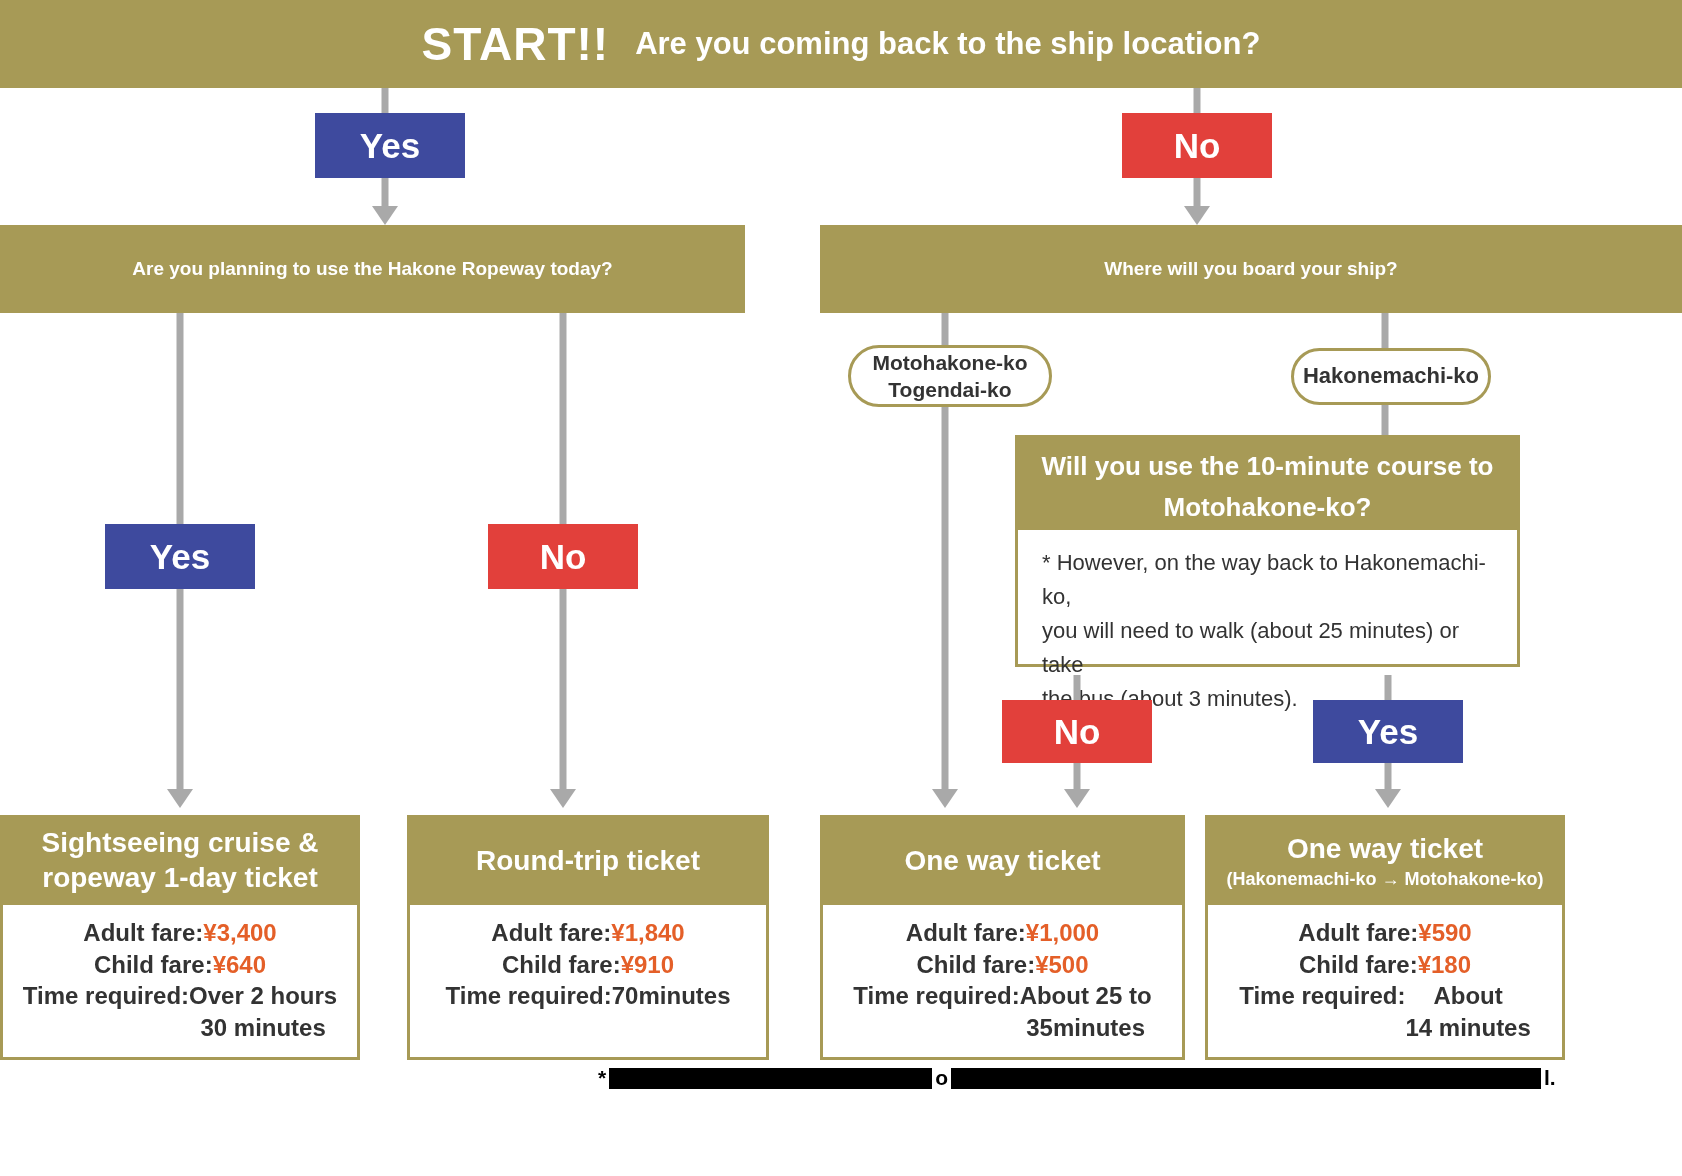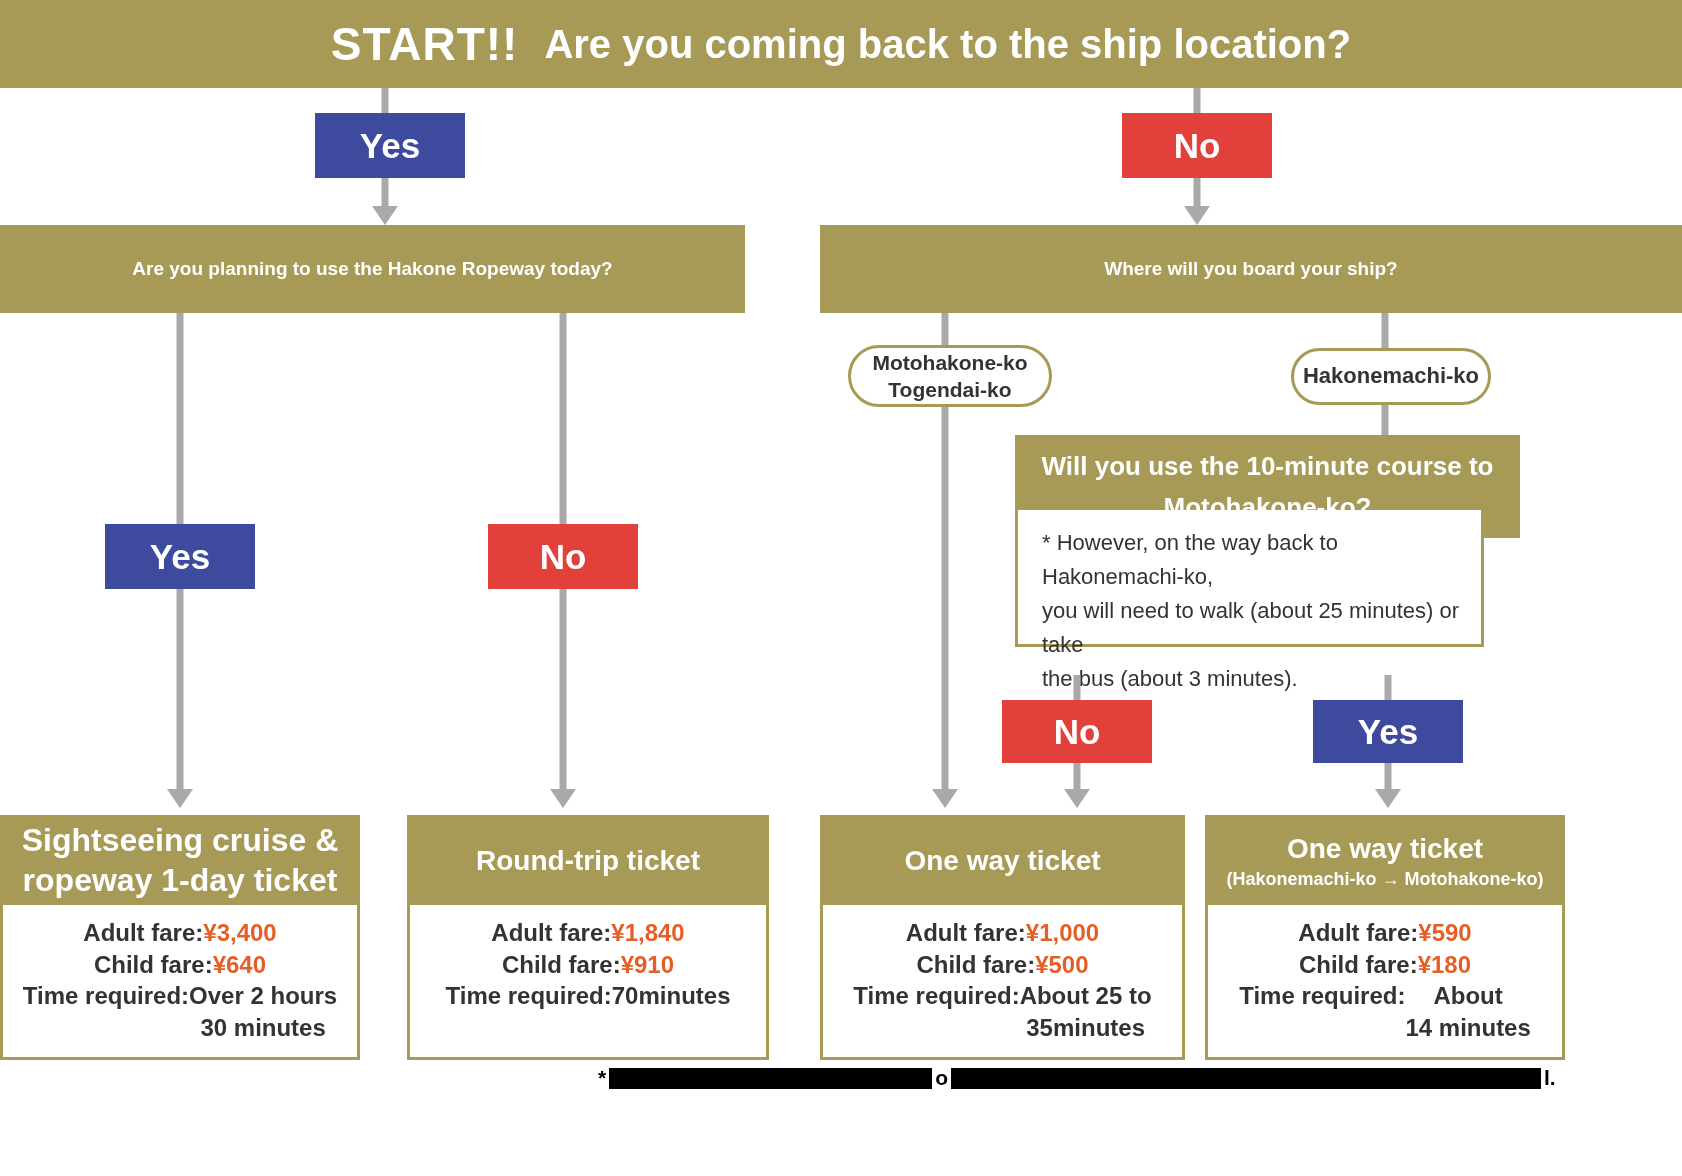--- a/index.html
+++ b/index.html
@@ -7,21 +7,21 @@
   .stage {
     position:relative; width:1682px; height:1176px; background:#fff;
     font-family:"Liberation Sans", sans-serif; overflow:hidden;
   }
   .banner {
     position:absolute; background:#a79a56; color:#fff;
     display:flex; align-items:center; justify-content:center;
   }
   .top-banner { gap:26px; }
   .start-title { font-size:46px; font-weight:bold; letter-spacing:1px; }
-  .start-question { font-size:40px; font-weight:bold;text-align:right; }
+  .start-question { font-size:31px; font-weight:bold;text-align:right; }
   .q-text { font-size:19px; font-weight:bold; }
   .btn {
     position:absolute; display:flex; align-items:center; justify-content:center;
     color:#fff; font-size:35px; font-weight:bold;
   }
   .btn.blue { background:#3e4a9e; }
   .btn.red  { background:#e2403b; }
   .vline {
     position:absolute; width:7px; background:#a9a9a9; transform:translateX(-50%);
   }
@@ -116,38 +116,38 @@
 Togendai-ko</div>
   <div class="pill" style="left:1291px;top:348px;width:200px;height:57px;font-size:22px;">Hakonemachi-ko</div>
 
   <div class="vline" style="left:945px;top:407px;height:382px;"></div>
   <div class="ahead" style="left:945px;top:789px;"></div>
 
   <div class="vline" style="left:1385px;top:405px;height:30px;"></div>
 
   <div class="subq pre" style="left:1015px;top:435px;width:505px;height:103px;">Will you use the 10-minute course to
 Motohakone-ko?</div>
-  <div class="note pre" style="left:1015px;top:510px;width:469px;height:137px;">* However, on the way back to Hakonemachi-ko,
+  <div class="note pre" style="left:1015px;top:530px;width:505px;height:137px;">* However, on the way back to Hakonemachi-ko,
 you will need to walk (about 25 minutes) or take
 the bus (about 3 minutes).</div>
 
   <div class="vline" style="left:1077px;top:675px;height:25px;"></div>
   <div class="vline" style="left:1388px;top:675px;height:25px;"></div>
 
   <div class="btn red" style="left:1002px;top:700px;width:150px;height:63px;">No</div>
   <div class="btn blue" style="left:1313px;top:700px;width:150px;height:63px;">Yes</div>
 
   <div class="vline" style="left:1077px;top:763px;height:26px;"></div>
   <div class="ahead" style="left:1077px;top:789px;"></div>
   <div class="vline" style="left:1388px;top:763px;height:26px;"></div>
   <div class="ahead" style="left:1388px;top:789px;"></div>
 
   <div class="ticket" style="left:0;top:815px;width:360px;">
     <div class="ticket-header">
-      <div class="ticket-title pre" style="font-size:32px;">Sightseeing cruise &amp;
+      <div class="ticket-title pre" style="font-size:28px;">Sightseeing cruise &amp;
 ropeway 1-day ticket</div>
     </div>
     <div class="ticket-body">
       <div class="fare-line">
         <span class="lbl">Adult fare:</span>
         <span class="val orange">¥3,400</span>
       </div>
       <div class="fare-line">
         <span class="lbl">Child fare:</span>
         <span class="val orange">¥640</span>

